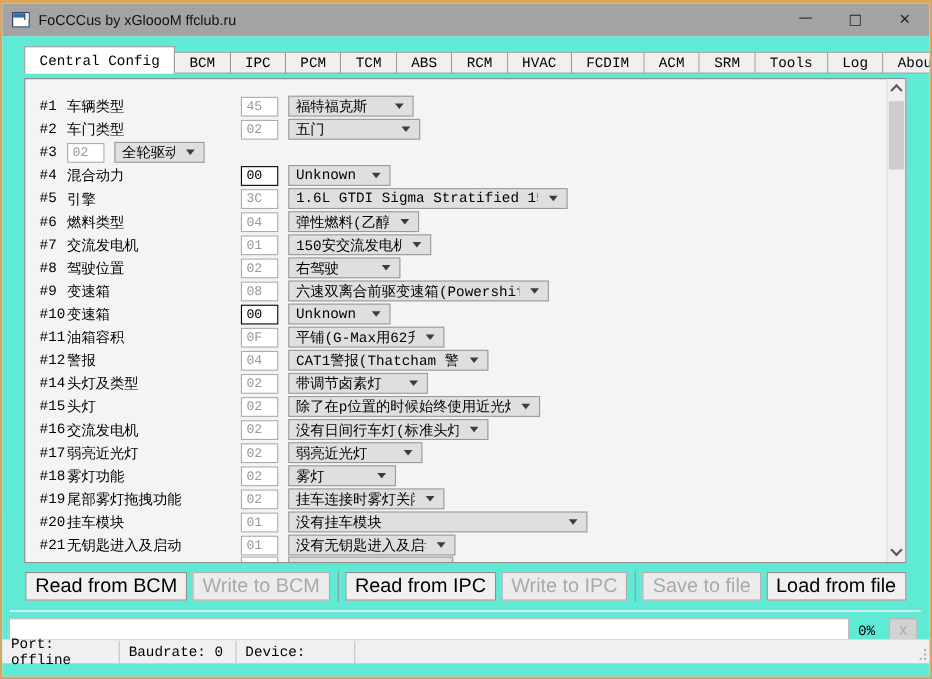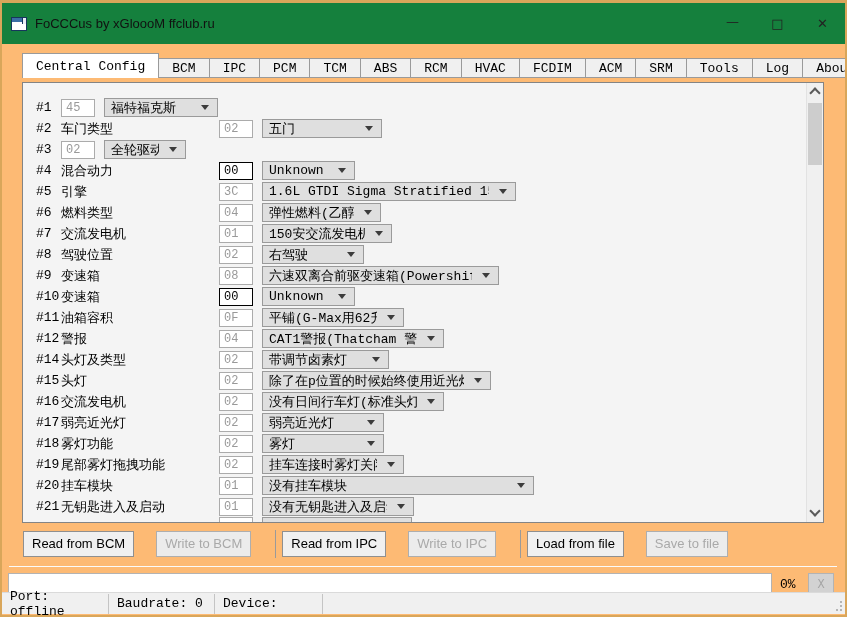--- a/index.html
+++ b/index.html
@@ -5,31 +5,31 @@
   * { box-sizing: border-box; margin: 0; padding: 0; }
   html,body { background:#555; }
   .window {
     position: relative; width: 847px; height: 617px;
     background: #f0f0f0; overflow: hidden;
     border: 2px solid #d9a65a; border-top-width: 3px;
     font-family: "Liberation Mono", "DejaVu Sans Mono", monospace;
     font-size: 13px; color: #000;
   }
   
-  .titlebar { position: relative; height: 41px; background: #15803d; display: flex; align-items: center; }
+  .titlebar { position: relative; height: 30px; background: #a3a3a3; display: flex; align-items: center; }
   .app-icon { width: 16px; height: 14px; margin-left: 9px; border: 1px solid #16365c; background: #fff; position: relative; }
   .app-icon::before { content:""; position:absolute; left:0; top:0; right:4px; height:4px; background:#3a6ea5; }
   .app-icon::after { content:""; position:absolute; right:0; top:0; width:3px; height:6px; background:#e8edf4; border-left:1px solid #16365c; }
   .title-text { margin-left: 8px; font-family: "Liberation Sans","DejaVu Sans",sans-serif; font-size: 13px; color:#111; }
   .win-controls { margin-left:auto; display:flex; height:100%; }
   .win-btn { width: 45px; height: 100%; display:flex; align-items:center; justify-content:center;
              font-family:"DejaVu Sans",sans-serif; font-size: 13px; color:#222; }
   .win-btn.min span { position:relative; top:-2px; }
   
-  .client { position: relative; width: 843px; height: 582px; background:#fdba74; }
+  .client { position: relative; width: 843px; height: 582px; background:#5eead4; }
   
   .tabbar { position:absolute; left:20px; top:9px; display:flex; align-items:flex-end; height:25px; }
   .tab { height:20px; padding:0 13px; display:flex; align-items:center; background:#f0f0f0;
          border:1px solid #9a9a9a; border-left:none; font-size:13px; white-space:nowrap; }
   .tab:first-child { border-left:1px solid #9a9a9a; }
   .tab.active { height:25px; background:#ffffff; border-left:1px solid #9a9a9a; border-bottom:none; position:relative; z-index:2; }
   
   .panel { position:absolute; left:20px; top:38px; width:802px; height:441px;
            background:#f4f4f4; border:1px solid #848484; overflow:hidden; }
   .rows { position:absolute; left:0; top:0; right:17px; bottom:0; overflow:hidden; padding-top:14px; }
@@ -52,21 +52,21 @@
   .scrollbar { position:absolute; top:0; right:0; width:17px; height:100%; background:#f0f0f0; border-left:1px solid #e2e2e2; }
   .sb-btn { position:absolute; left:0; width:17px; height:17px; }
   .sb-btn.up { top:0; } .sb-btn.down { bottom:0; }
   .chev { position:absolute; left:4px; width:8px; height:8px; border-left:2px solid #5a5a5a; border-top:2px solid #5a5a5a; }
   .sb-btn.up .chev { top:6px; transform:rotate(45deg); }
   .sb-btn.down .chev { top:2px; transform:rotate(225deg); }
   .sb-thumb { position:absolute; left:1px; top:20px; width:14px; height:62px; background:#cdcdcd; }
   
   .btnrow { position:absolute; left:21px; top:486px; display:flex; align-items:center; height:27px; }
   .pushbtn { height:26px; padding:0 8px; display:flex; align-items:center; background:#f0f0f0;
-             border:1px solid #8f8f8f; margin-right:22px; font-size:13px; white-space:nowrap; }
+             border:1px solid #8f8f8f; margin-right:5px; font-size:18px; white-space:nowrap; }
   .pushbtn.disabled { color:#a9a9a9; border-color:#aeaeae; background:#ececec; }
   .vsep { width:1px; height:28px; background:#9a9a9a; margin:0 6px 0 2px; }
   
   .hline { position:absolute; left:7px; right:8px; top:522px; height:1px; background:#dcdcdc; border-bottom:1px solid #fbfbfb; }
   .progress-track { position:absolute; left:6px; top:529px; width:764px; height:24px; background:#ffffff; border:1px solid #b3b3b3; }
   .progress-label { position:absolute; left:778px; top:533px; font-size:13px; }
   .cancel-btn { position:absolute; left:806px; top:529px; width:26px; height:24px; background:#d2d2d2;
                 border:1px solid #b3b3b3; color:#a5a5a5; display:flex; align-items:center; justify-content:center; font-size:12px; }
   
   .statusbar { position:absolute; left:0; right:0; bottom:12px; height:22px; background:#f0f0f0;
@@ -141,20 +141,21 @@
         </div>
         <div class="tab">
           <span>About</span>
         </div>
       </div>
 
     <div class="panel">
       <div class="rows" id="rows">
           <div class="row">
             <span class="rownum">#1</span>
+            <span class="rowlabel">车辆类型</span>
             <span class="valuebox">45</span>
             <div class="dropdown" style="width: 114px;">
               <span class="dd-text">福特福克斯</span>
               <span class="dd-arrow"></span>
             </div>
           </div>
           <div class="row">
             <span class="rownum">#2</span>
             <span class="rowlabel">车门类型</span>
             <span class="valuebox">02</span>
@@ -285,21 +286,21 @@
             <span class="valuebox">02</span>
             <div class="dropdown" style="width: 122px;">
               <span class="dd-text">弱亮近光灯</span>
               <span class="dd-arrow"></span>
             </div>
           </div>
           <div class="row">
             <span class="rownum">#18</span>
             <span class="rowlabel">雾灯功能</span>
             <span class="valuebox">02</span>
-            <div class="dropdown" style="width: 122px;">
+            <div class="dropdown" style="width: 98px;">
               <span class="dd-text">雾灯</span>
               <span class="dd-arrow"></span>
             </div>
           </div>
           <div class="row">
             <span class="rownum">#19</span>
             <span class="rowlabel">尾部雾灯拖拽功能</span>
             <span class="valuebox">02</span>
             <div class="dropdown" style="width: 142px;">
               <span class="dd-text">挂车连接时雾灯关闭</span>
@@ -342,22 +343,22 @@
       </div>
     </div>
 
     <div class="btnrow" id="btnrow">
         <button class="pushbtn">Read from BCM</button>
         <button class="pushbtn disabled">Write to BCM</button>
         <div class="vsep"></div>
         <button class="pushbtn">Read from IPC</button>
         <button class="pushbtn disabled">Write to IPC</button>
         <div class="vsep"></div>
+        <button class="pushbtn disabled">Save to file</button>
         <button class="pushbtn">Load from file</button>
-        <button class="pushbtn disabled">Save to file</button>
       </div>
 
     <div class="hline"></div>
     <div class="progress-track"></div>
     <div class="progress-label">0%</div>
     <div class="cancel-btn">X</div>
 
     <div class="statusbar">
       <div class="status-item port">Port: offline</div>
       <div class="ssep"></div>

